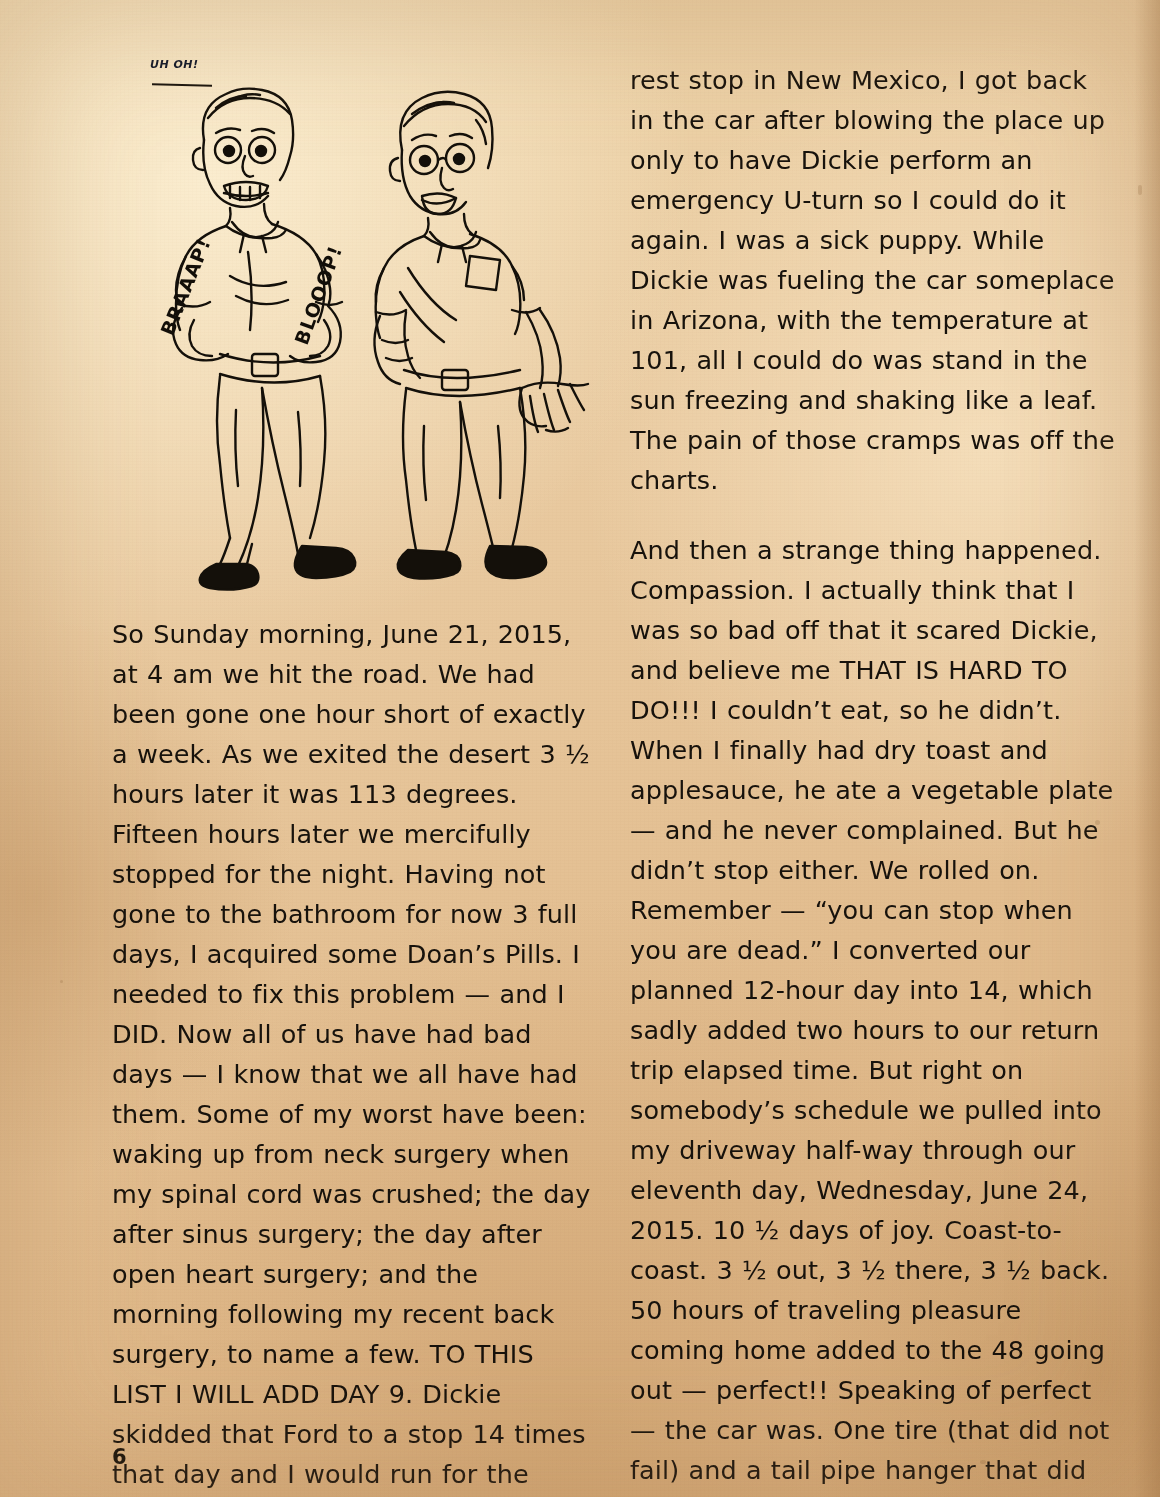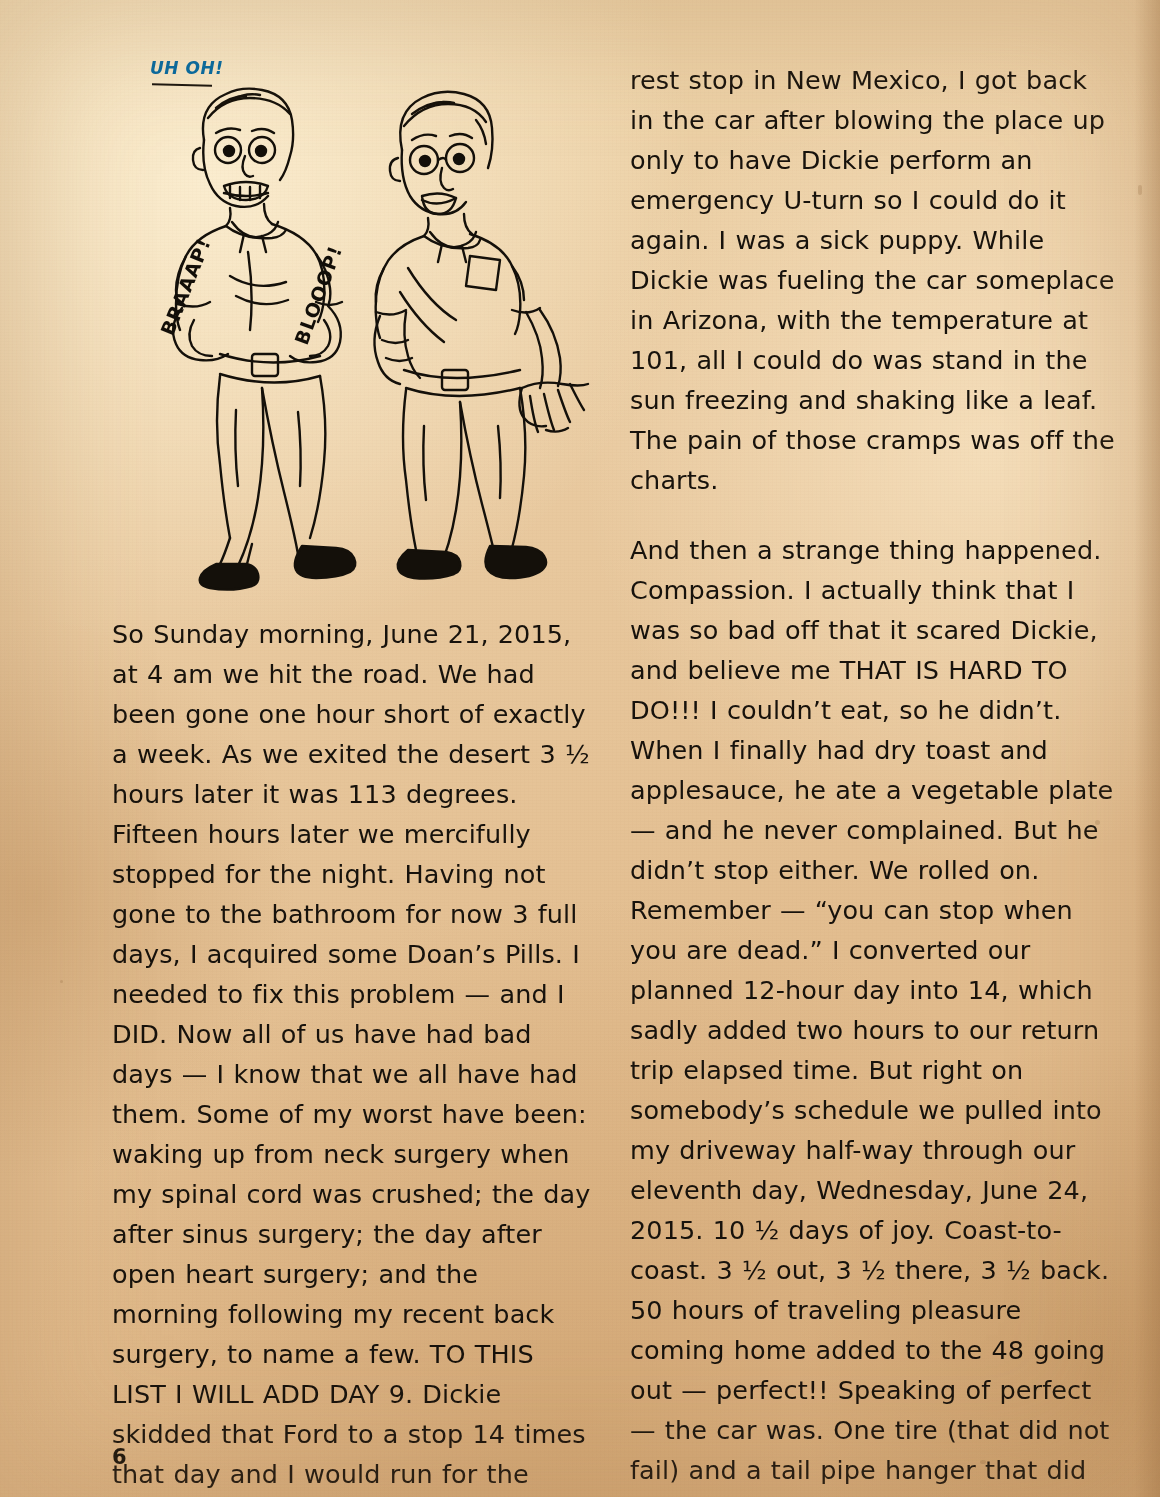--- a/index.html
+++ b/index.html
@@ -92,22 +92,22 @@
   }
   .illo svg { display: block; }
 
   .uhoh {
     position: absolute;
     left: 38px;
     top: 18px;
     font-family: "DejaVu Sans", sans-serif;
     font-weight: bold;
     font-style: italic;
-    font-size: 17px;
-    color: #0369a1;
+    font-size: 11px;
+    color: #0f172a;
     letter-spacing: 0.5px;
   }
   .uhoh-underline {
     position: absolute;
     left: 40px;
     top: 44px;
     width: 60px;
     height: 0;
     border-bottom: 2px solid #1a140d;
     transform: rotate(1.5deg);

